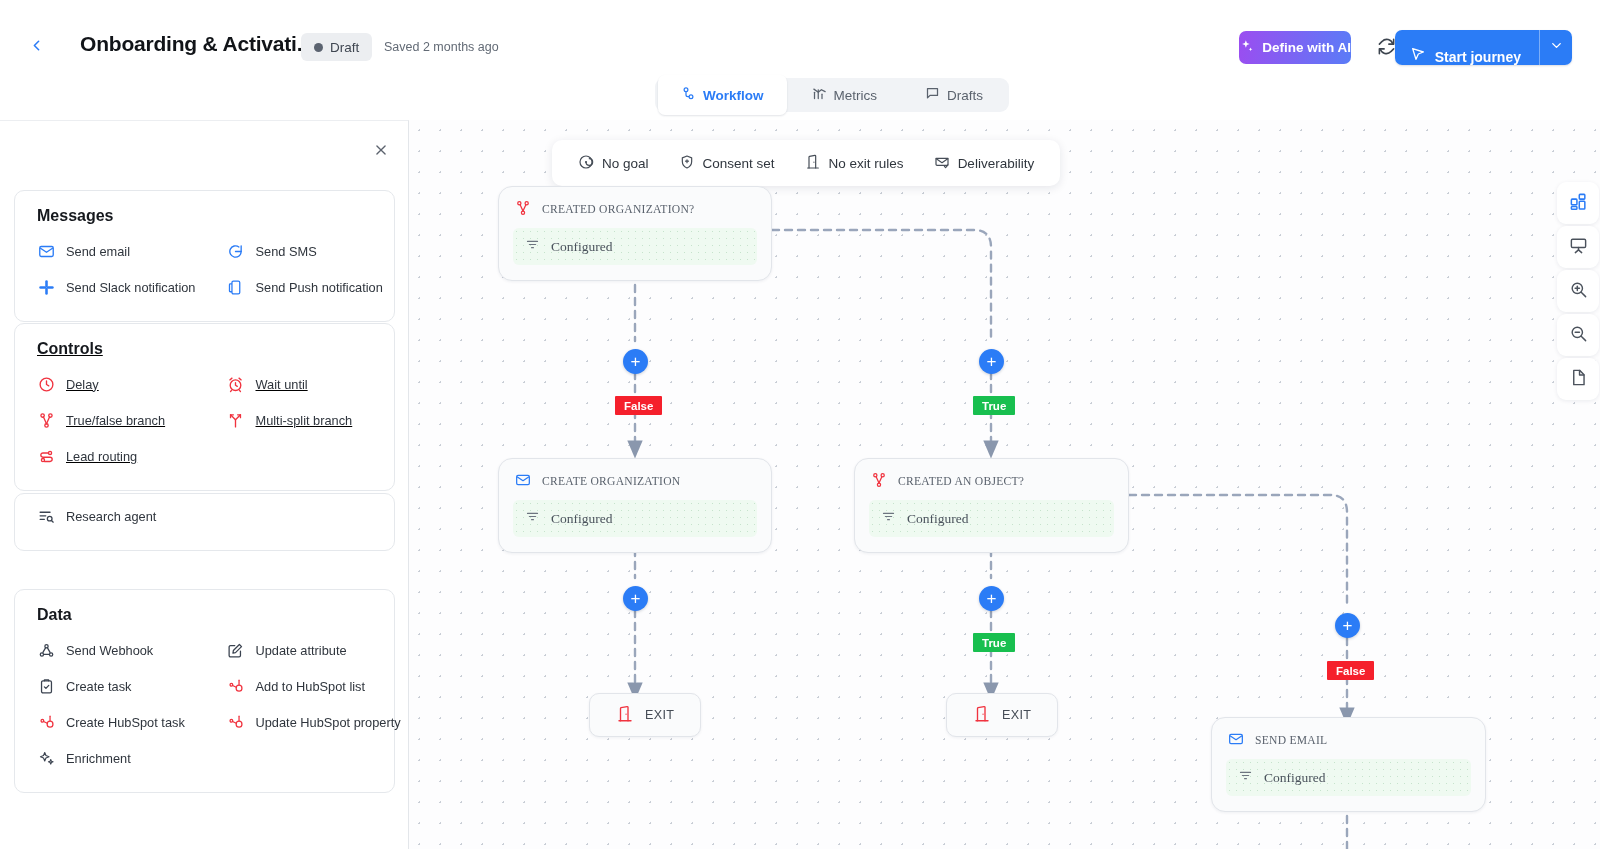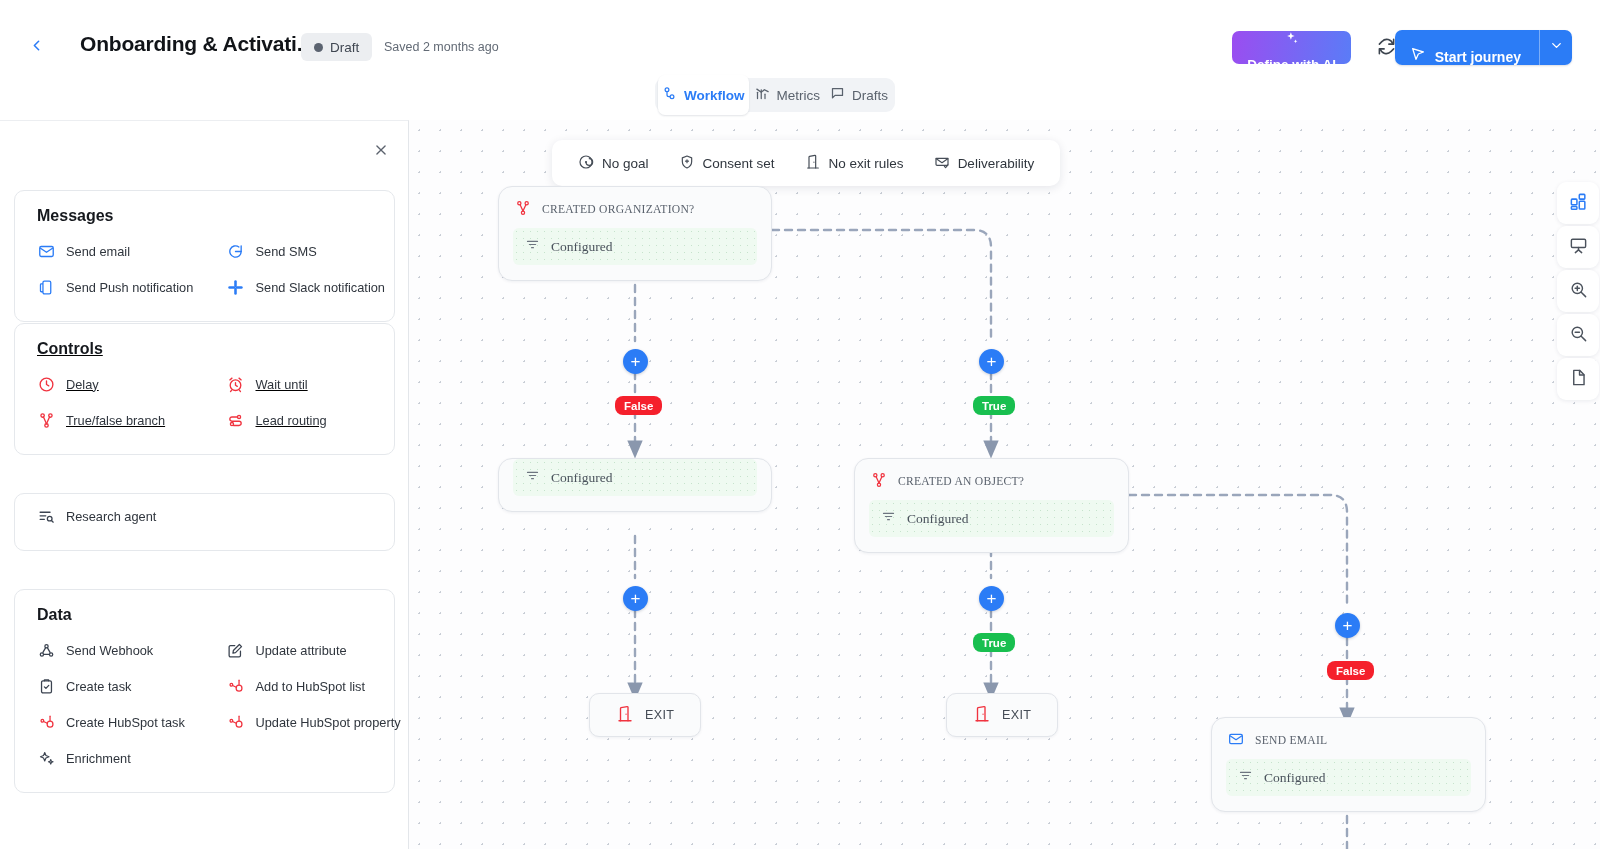--- a/index.html
+++ b/index.html
@@ -32,23 +32,22 @@
   }
   .draft-dot { width: 9px; height: 9px; border-radius: 50%; background: #5b6370; }
   .saved-text {
     position: absolute; left: 384px; top: 40px;
     font-size: 12.5px; color: #626a75; white-space: nowrap;
   }
   .define-ai-btn {
     position: absolute; right: 249px; top: 31px; height: 33px;
     background: linear-gradient(98deg, #9b4df0 0%, #5a7cf7 100%);
     border-radius: 7px; color: #fff; font-size: 13.5px; font-weight: 600;
-    display: flex; align-items: center; gap: 8px; padding: 0 15px; cursor: pointer;
+    display: flex; align-items: center; gap: 8px; padding: 0 0; cursor: pointer;
     white-space: nowrap;
-    flex-direction: column;
   }
   .refresh-btn {
     position: absolute; right: 200px; top: 34px; width: 28px; height: 28px;
     display: flex; align-items: center; justify-content: center; cursor: pointer;
   }
   .start-journey-group {
     position: absolute; right: 28px; top: 30px; height: 35px;
     display: flex; align-items: stretch; border-radius: 7px; overflow: hidden;
     box-shadow: 0 1px 2px rgba(16,30,60,.15);
   }
@@ -62,21 +61,21 @@
     justify-content: center; cursor: pointer; border-left: 1px solid rgba(255,255,255,.38);
   }
 
   
   .tabs {
     position: absolute; left: 655px; top: 78px; height: 34px;
     background: #f1f3f6; border-radius: 9px; display: flex; align-items: center;
     padding: 3px; gap: 2px;
   }
   .tab {
-    display: flex; align-items: center; gap: 7px; height: 40px; padding: 0 4px;
+    display: flex; align-items: center; gap: 7px; height: 40px; padding: 0 23px;
     font-size: 13.5px; color: #5a626d; border-radius: 7px; cursor: pointer;
     white-space: nowrap;
   }
   .tab.active { background: #fff; color: #2b7cf6; font-weight: 600; box-shadow: 0 1px 2px rgba(16,30,60,.12); }
 
   
   .left-panel {
     position: absolute; left: 0; top: 120px; width: 409px; height: 729px;
     background: #fff; border-right: 1px solid #e3e6ea; border-top: 1px solid #eceef1;
   }
@@ -140,21 +139,21 @@
   }
 
   .plus-btn {
     position: absolute; width: 25px; height: 25px; border-radius: 50%;
     background: #2b7cf6; color: #fff; display: flex; align-items: center;
     justify-content: center; cursor: pointer; box-shadow: 0 1px 3px rgba(16,30,60,.2);
     font-size: 17px; line-height: 1; font-weight: 400;
     z-index: 5;
   }
   .edge-badge {
-    position: absolute; height: 19px; border-radius: 8px; color: #fff;
+    position: absolute; height: 19px; border-radius: 1px; color: #fff;
     font-size: 11.5px; font-weight: 700; display: flex; align-items: center;
     justify-content: flex-start; padding: 0 9px; z-index: 5;
   }
   .badge-true { background: #18bf4f; }
   .badge-false { background: #f5202c; }
 
   .right-tools {
     position: absolute; right: 0; top: 62px; width: 44px;
     display: flex; flex-direction: column; align-items: center; gap: 2px;
     z-index: 6;
@@ -286,37 +285,37 @@
         <span class="ic">
           <svg width="17" height="17" viewBox="0 0 24 24" fill="none" stroke="#2b7cf6" stroke-width="1.9" stroke-linecap="round" stroke-linejoin="round">
               <path d="M20 12a8 8 0 1 1-3.2-6.4"></path>
               <path d="M20 4v8h-8"></path>
             </svg>
         </span>
         <span>Send SMS</span>
       </div>
       <div class="card-item">
         <span class="ic">
-          <svg width="17" height="17" viewBox="0 0 24 24" fill="none" stroke="#2b7cf6" stroke-width="1.8" stroke-linejoin="round">
-              <rect x="7" y="3" width="11" height="18" rx="2"></rect>
-              <path d="M7 7H4.5a1 1 0 0 0-1 1v9a1 1 0 0 0 1 1H7"></path>
-            </svg>
-        </span>
-        <span>Send Push notification</span>
-      </div>
-      <div class="card-item">
-        <span class="ic">
           <svg width="17" height="17" viewBox="0 0 24 24" fill="#2b7cf6">
               <rect x="10.2" y="1.8" width="3.6" height="10" rx="1.8"></rect>
               <rect x="10.2" y="12.2" width="3.6" height="10" rx="1.8"></rect>
               <rect x="1.8" y="10.2" width="10" height="3.6" rx="1.8"></rect>
               <rect x="12.2" y="10.2" width="10" height="3.6" rx="1.8"></rect>
             </svg>
         </span>
         <span>Send Slack notification</span>
+      </div>
+      <div class="card-item">
+        <span class="ic">
+          <svg width="17" height="17" viewBox="0 0 24 24" fill="none" stroke="#2b7cf6" stroke-width="1.8" stroke-linejoin="round">
+              <rect x="7" y="3" width="11" height="18" rx="2"></rect>
+              <path d="M7 7H4.5a1 1 0 0 0-1 1v9a1 1 0 0 0 1 1H7"></path>
+            </svg>
+        </span>
+        <span>Send Push notification</span>
       </div>
     </div>
   </div>
 
   <div class="card" style="top:202px;text-decoration:underline;">
     <div class="card-title">Controls</div>
     <div class="card-grid">
       <div class="card-item">
         <span class="ic">
           <svg width="17" height="17" viewBox="0 0 24 24" fill="none" stroke="#f0333f" stroke-width="1.9" stroke-linecap="round">
@@ -346,20 +345,32 @@
               <circle cx="17.5" cy="5" r="2.4"></circle>
               <circle cx="12" cy="19" r="2.4"></circle>
               <path d="M7.7 7.1L12 16.6"></path>
               <path d="M16.3 7.1L12 16.6"></path>
             </svg>
         </span>
         <span>True/false branch</span>
       </div>
       <div class="card-item">
         <span class="ic">
+          <svg width="17" height="17" viewBox="0 0 24 24" fill="none" stroke="#f0333f" stroke-width="1.9" stroke-linecap="round" stroke-linejoin="round">
+              <path d="M12 21V11"></path>
+              <path d="M12 11L5 4"></path>
+              <path d="M12 11l7-7"></path>
+              <polyline points="5 8 5 4 9 4"></polyline>
+              <polyline points="15 4 19 4 19 8"></polyline>
+            </svg>
+        </span>
+        <span>Multi-split branch</span>
+      </div>
+      <div class="card-item">
+        <span class="ic">
           <svg width="17" height="17" viewBox="0 0 24 24" fill="none" stroke="#f0333f" stroke-width="1.9" stroke-linecap="round">
               <circle cx="17" cy="7" r="2.2"></circle>
               <circle cx="7" cy="17" r="2.2"></circle>
               <path d="M14.8 7H7a3 3 0 0 0 0 6h10a3 3 0 0 1 0 6H9.2"></path>
             </svg>
         </span>
         <span>Lead routing</span>
       </div>
     </div>
   </div>
@@ -569,20 +580,29 @@
   </div>
 
   <div class="plus-btn" style="left:570px; top:229px;">
     <span>+</span>
   </div>
   <div class="edge-badge badge-true" style="left:564px; top:276px;">
     <span>True</span>
   </div>
 
   <div class="node" style="left:89px; top:338px; width:274px;">
+    <div class="node-head">
+      <span>
+        <svg width="16" height="16" viewBox="0 0 24 24" fill="none" stroke="#2b7cf6" stroke-width="1.9" stroke-linejoin="round">
+            <rect x="2.5" y="5" width="19" height="14" rx="2"></rect>
+            <path d="M3 7l9 6 9-6"></path>
+          </svg>
+      </span>
+      <span>CREATE ORGANIZATION</span>
+    </div>
     <div class="node-body">
       <span>
         <svg width="15" height="15" viewBox="0 0 24 24" fill="none" stroke="#6d7580" stroke-width="1.9" stroke-linecap="round">
             <path d="M4 7h16"></path>
             <path d="M7 12h10"></path>
             <path d="M10.5 17h3"></path>
           </svg>
       </span>
       <span>Configured</span>
     </div>

